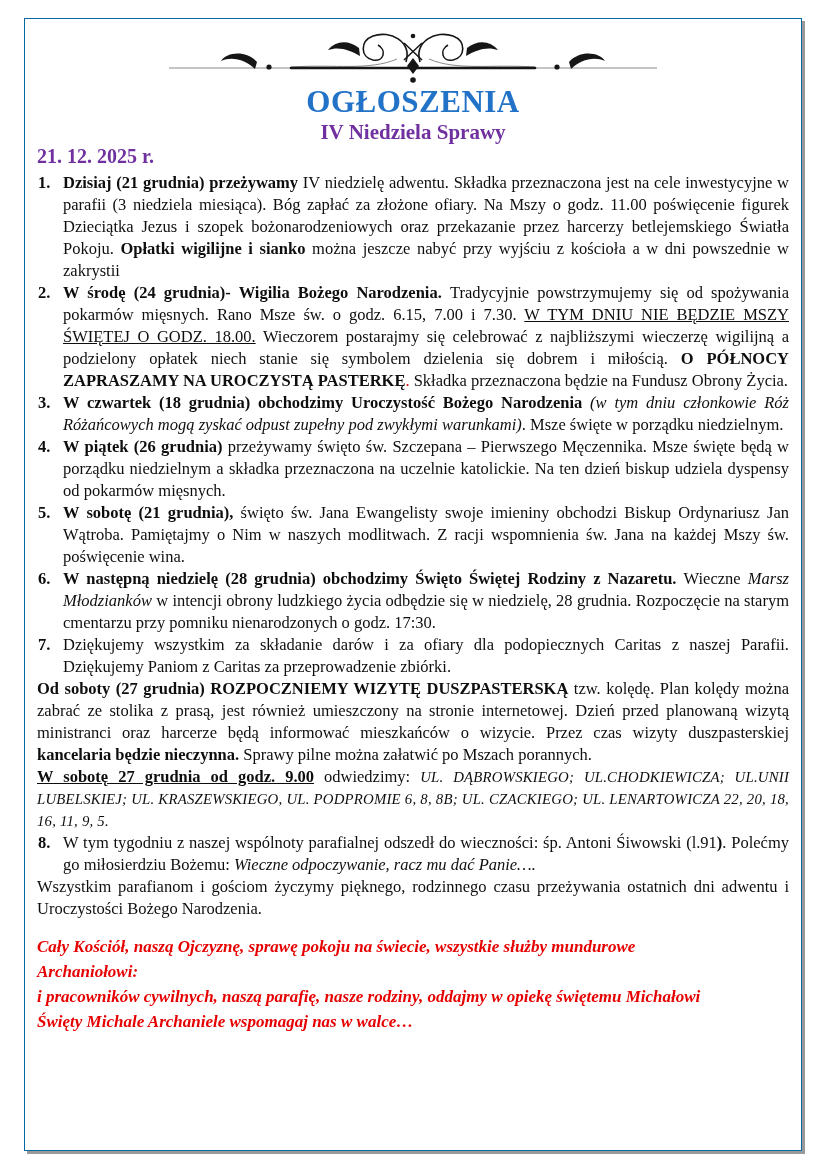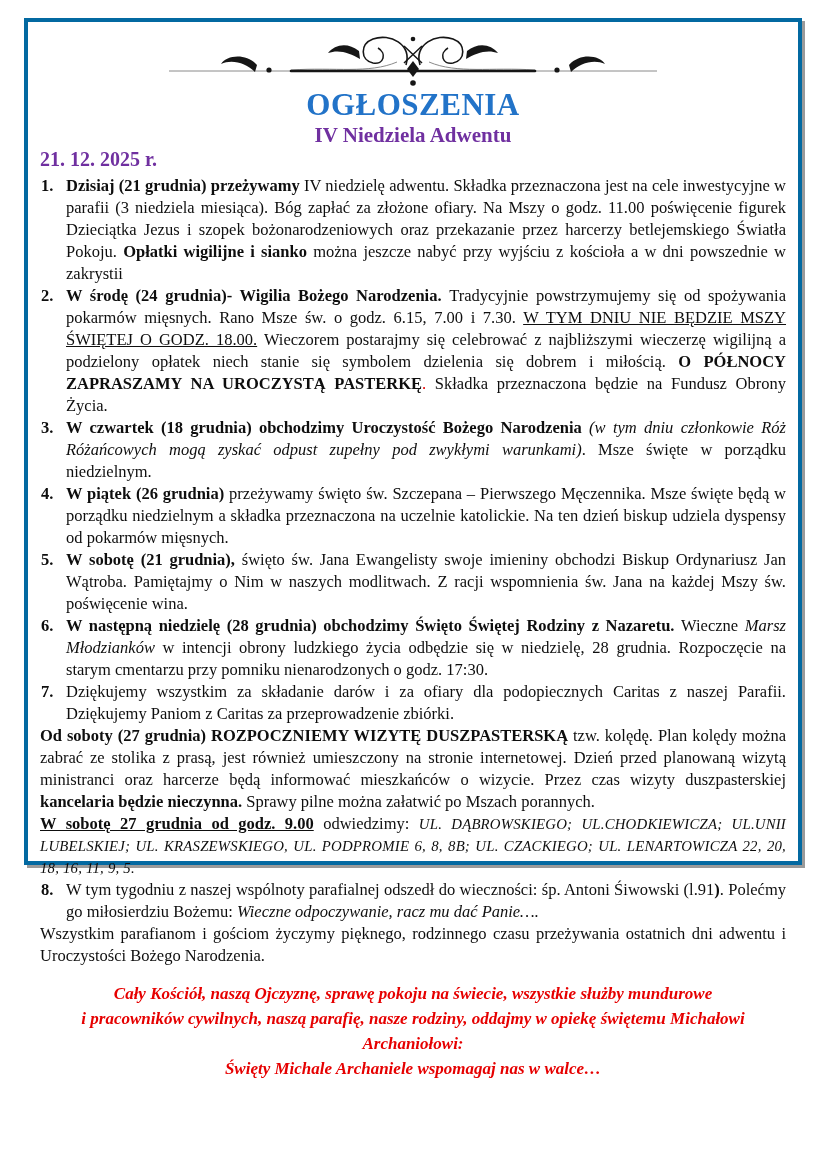--- a/index.html
+++ b/index.html
@@ -2,22 +2,22 @@
 <html lang="pl" style="--c-title: #2273c8; --c-sub: #7030a0; --c-date: #7030a0; --c-red: #e60000;"><head>
 <meta charset="utf-8">
 <style>
   html,body{margin:0;padding:0;}
   body{
     width:827px;height:1170px;background:#ffffff;
     font-family:"Liberation Serif","DejaVu Serif",serif;
     color:#0e0e0e;position:relative;overflow:hidden;
   }
   .frame{
-    position:absolute;left:24px;top:18px;width:778px;height:847px;
-    border:4px solid #0369a1;box-sizing:border-box;
+    position:absolute;left:24px;top:18px;width:778px;height:1133px;
+    border:1px solid #0369a1;box-sizing:border-box;
     box-shadow:3px 3px 0 #9a9a9a;
     background:#fff;
     padding:6px 12px 0 12px;
   }
   .ornament{width:500px;margin:4px auto 0;display:block;}
   h1.title{
     margin:0;text-align:center;font-size:31px;line-height:34px;
     font-weight:bold;color:var(--c-title,#2273c8);letter-spacing:.5px;
   }
   h2.subtitle{
@@ -34,21 +34,21 @@
   .para{padding-left:0;}
   .b{font-weight:bold;}
   .i{font-style:italic;}
   .u{text-decoration:underline;}
   .m{font-size:14.8px;letter-spacing:.2px;}
   .r{color:var(--c-red,#e60000);}
   .prayer{
     margin-top:14px;text-align:center;color:var(--c-red,#e60000);
     font-weight:bold;font-style:italic;font-size:17px;line-height:25px;
   }
-  .prayer div{text-align:center;}
+  .prayer div{text-align:left;}
 </style>
 </head>
 <body>
 
 <div class="frame">
 
   <svg class="ornament" viewBox="0 0 500 56" width="500" height="56" aria-hidden="true">
 
     <g fill="none" stroke="#8a8a8a" stroke-width="1">
       <path d="M6 39 H494"></path>
@@ -70,36 +70,36 @@
     <path d="M196 19 C185 10 172 12 165 21 C176 17 187 21 197 27 Z" fill="#161616"></path>
     <path d="M304 19 C315 10 328 12 335 21 C324 17 313 21 303 27 Z" fill="#161616"></path>
 
     <path d="M94 33 C83 21 64 23 58 32 C69 27 83 31 92 40 Z" fill="#161616"></path>
     <circle cx="106" cy="38" r="2.6" fill="#161616"></circle>
     <path d="M406 33 C417 21 436 23 442 32 C431 27 417 31 408 40 Z" fill="#161616"></path>
     <circle cx="394" cy="38" r="2.6" fill="#161616"></circle>
   </svg>
 
   <h1 class="title">OGŁOSZENIA</h1>
-  <h2 class="subtitle">IV Niedziela Adwentu</h2>
+  <h2 class="subtitle">IV Niedziela Sprawy</h2>
   <h3 class="date">21. 12. 2025 r.</h3>
 
   <div id="content">
       <div class="item"><span class="num">1.</span><span class="b">Dzisiaj (21 grudnia) przeżywamy </span><span>IV niedzielę adwentu. Składka przeznaczona jest na cele inwestycyjne w parafii (3 niedziela miesiąca). Bóg zapłać za złożone ofiary. Na Mszy o godz. 11.00 poświęcenie figurek Dzieciątka Jezus i szopek bożonarodzeniowych oraz przekazanie przez harcerzy betlejemskiego Światła Pokoju. </span><span class="b">Opłatki wigilijne i sianko </span><span>można jeszcze nabyć przy wyjściu z kościoła a w dni powszednie w zakrystii</span></div>
       <div class="item"><span class="num">2.</span><span class="b">W środę (24 grudnia)- Wigilia Bożego Narodzenia. </span><span>Tradycyjnie powstrzymujemy się od spożywania pokarmów mięsnych. Rano Msze św.  o godz.  6.15, 7.00 i 7.30. </span><span class="u">W TYM DNIU NIE BĘDZIE MSZY ŚWIĘTEJ O GODZ. 18.00.</span><span> Wieczorem postarajmy się celebrować z najbliższymi wieczerzę wigilijną a podzielony opłatek niech stanie się symbolem dzielenia się dobrem i miłością.  </span><span class="b">O PÓŁNOCY ZAPRASZAMY NA UROCZYSTĄ PASTERKĘ</span><span class="r">.</span><span> Składka przeznaczona będzie na Fundusz Obrony Życia.</span></div>
       <div class="item"><span class="num">3.</span><span class="b">W czwartek (18 grudnia) obchodzimy Uroczystość Bożego Narodzenia </span><span class="i">(w tym dniu członkowie Róż Różańcowych mogą zyskać odpust zupełny pod zwykłymi warunkami)</span><span>. Msze święte w porządku niedzielnym.</span></div>
       <div class="item"><span class="num">4.</span><span class="b">W piątek (26 grudnia) </span><span>przeżywamy święto św. Szczepana – Pierwszego Męczennika. Msze święte będą w porządku niedzielnym a składka przeznaczona na uczelnie katolickie. Na ten dzień biskup udziela dyspensy od pokarmów mięsnych.</span></div>
       <div class="item"><span class="num">5.</span><span class="b">W sobotę (21 grudnia), </span><span>święto św. Jana Ewangelisty swoje imieniny obchodzi Biskup Ordynariusz Jan Wątroba. Pamiętajmy o Nim w naszych modlitwach. Z racji wspomnienia św. Jana na każdej Mszy św. poświęcenie wina.</span></div>
       <div class="item"><span class="num">6.</span><span class="b">W następną niedzielę  (28  grudnia) obchodzimy Święto Świętej Rodziny z Nazaretu. </span><span>Wieczne </span><span class="i">Marsz Młodzianków</span><span> w intencji obrony ludzkiego życia odbędzie się w niedzielę, 28 grudnia. Rozpoczęcie na starym cmentarzu przy pomniku nienarodzonych o godz. 17:30.</span></div>
       <div class="item"><span class="num">7.</span><span>Dziękujemy wszystkim za składanie darów i za ofiary dla podopiecznych Caritas z naszej Parafii. Dziękujemy Paniom z Caritas za przeprowadzenie zbiórki.</span></div>
       <div class="para"><span class="b">Od soboty (27 grudnia) ROZPOCZNIEMY WIZYTĘ DUSZPASTERSKĄ </span><span>tzw. kolędę. Plan kolędy można zabrać ze stolika z prasą, jest również umieszczony na stronie internetowej. Dzień przed planowaną wizytą ministranci oraz harcerze będą informować mieszkańców o wizycie. Przez czas wizyty duszpasterskiej </span><span class="b">kancelaria będzie nieczynna. </span><span>Sprawy pilne można załatwić po Mszach porannych.</span></div>
       <div class="para"><span class="b u">W sobotę 27 grudnia od godz. 9.00</span><span> odwiedzimy: </span><span class="i m">UL. DĄBROWSKIEGO; UL.CHODKIEWICZA; UL.UNII LUBELSKIEJ; UL. KRASZEWSKIEGO, UL. PODPROMIE 6, 8, 8B; UL. CZACKIEGO; UL. LENARTOWICZA 22, 20, 18, 16, 11, 9, 5.</span></div>
       <div class="item"><span class="num">8.</span><span>W tym tygodniu z naszej wspólnoty parafialnej odszedł do wieczności: śp. Antoni Śiwowski (l.91</span><span class="b">)</span><span>. Polećmy go miłosierdziu Bożemu: </span><span class="i">Wieczne odpoczywanie, racz mu dać Panie….</span></div>
       <div class="para"><span>Wszystkim parafianom i gościom życzymy pięknego, rodzinnego czasu przeżywania ostatnich dni adwentu i Uroczystości Bożego Narodzenia.</span></div>
       <div class="para prayer">
         <div>Cały Kościół, naszą Ojczyznę, sprawę pokoju na świecie, wszystkie służby mundurowe</div>
+        <div>Archaniołowi:</div>
         <div>i pracowników cywilnych, naszą parafię, nasze rodziny, oddajmy w opiekę świętemu Michałowi</div>
-        <div>Archaniołowi:</div>
         <div>Święty Michale Archaniele wspomagaj nas w walce…</div>
       </div>
     </div>
 
 </div>
 
 </body></html>

